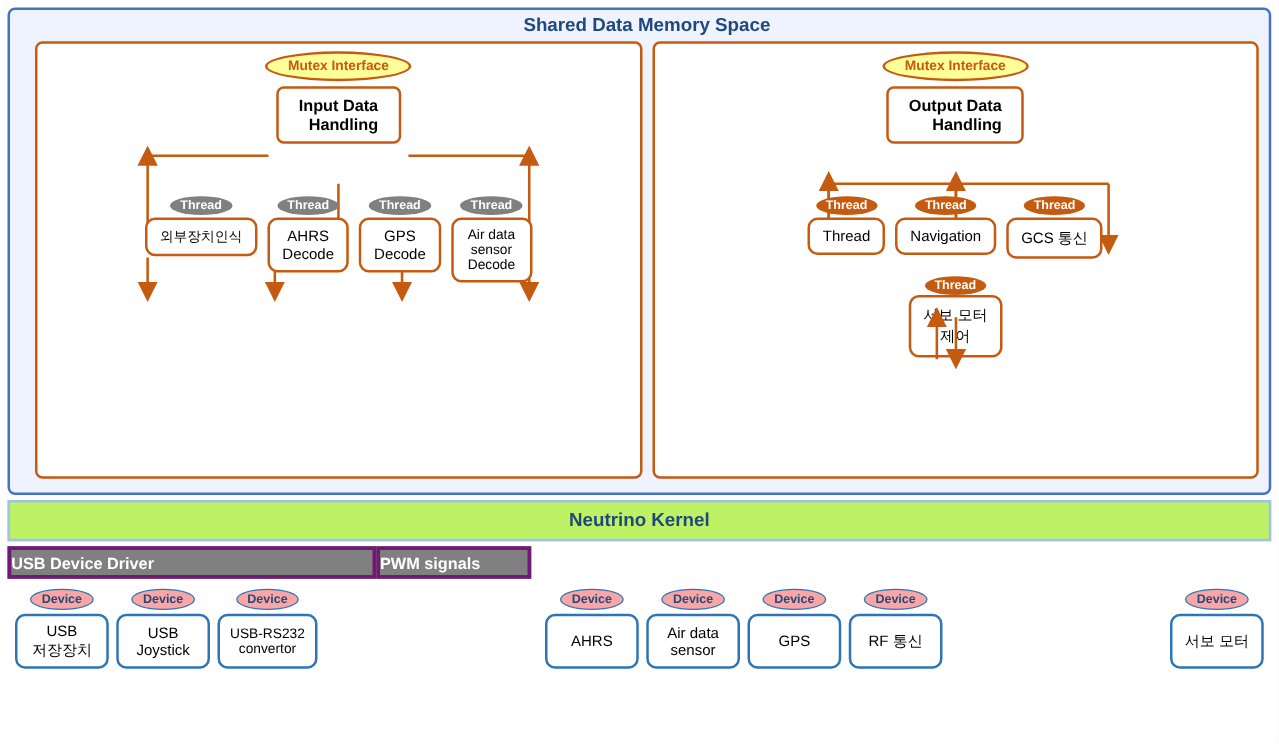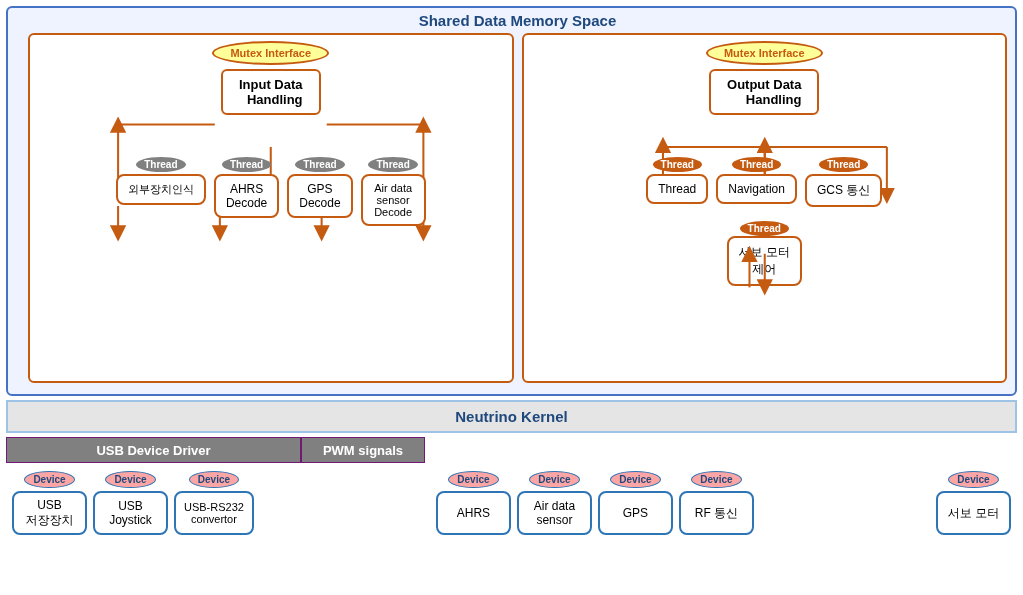--- a/index.html
+++ b/index.html
@@ -132,21 +132,21 @@
       background: #FFF;
       padding: 6px 10px;
       text-align: center;
       font-size: 12px;
       color: #000;
       min-width: 60px;
     }
 
     
     .neutrino-kernel {
-      background: #e5e5e5;
+      background: #bef264;
       border: 2px solid #9DC3E6;
       text-align: center;
       font-size: 15px;
       font-weight: bold;
       color: #1F497D;
       padding: 6px;
       flex: 0 0 30px;
       display: flex;
       align-items: center;
       justify-content: center;
@@ -198,22 +198,21 @@
       height: 26px;
     }
 
     .driver-cell {
       background: #808080;
       color: #fff;
       font-weight: bold;
       font-size: 13px;
       display: flex;
       align-items: center;
-      justify-content: center;
-      border: 1px solid #701a75;
+      border: 3px solid #701a75;
     }
 
     .driver-cell.usb { width: 295px; }
     .driver-cell.rs232 { flex: 1; }
     .driver-cell.pwm { width: 124px; }
 
     .devices-section {
       display: flex;
       gap: 6px;
       padding: 4px 6px 0 6px;

